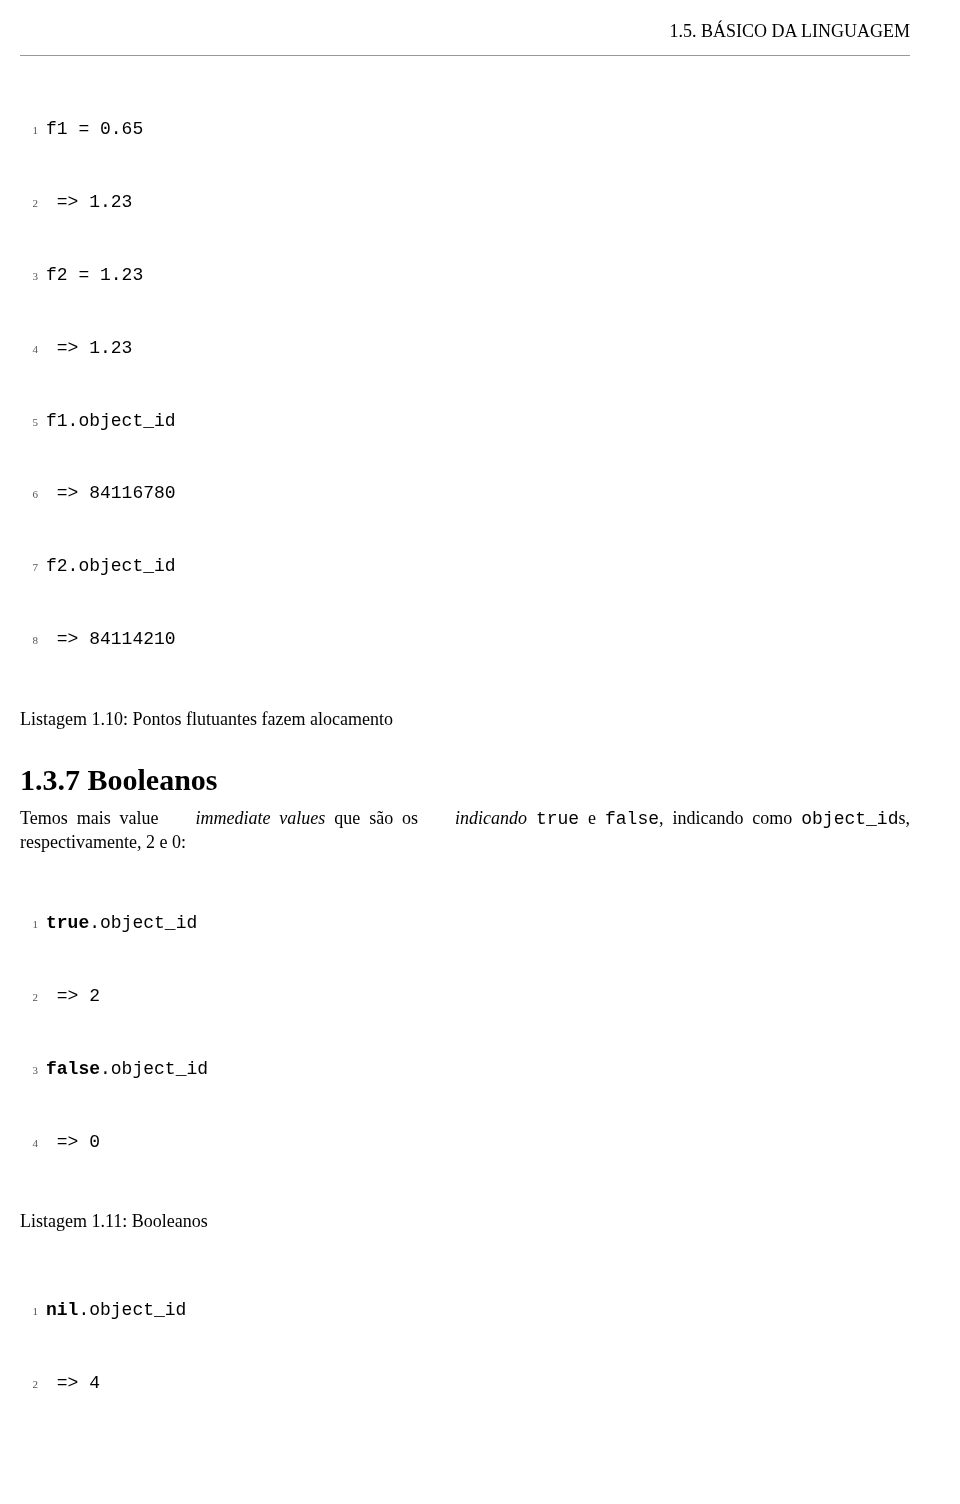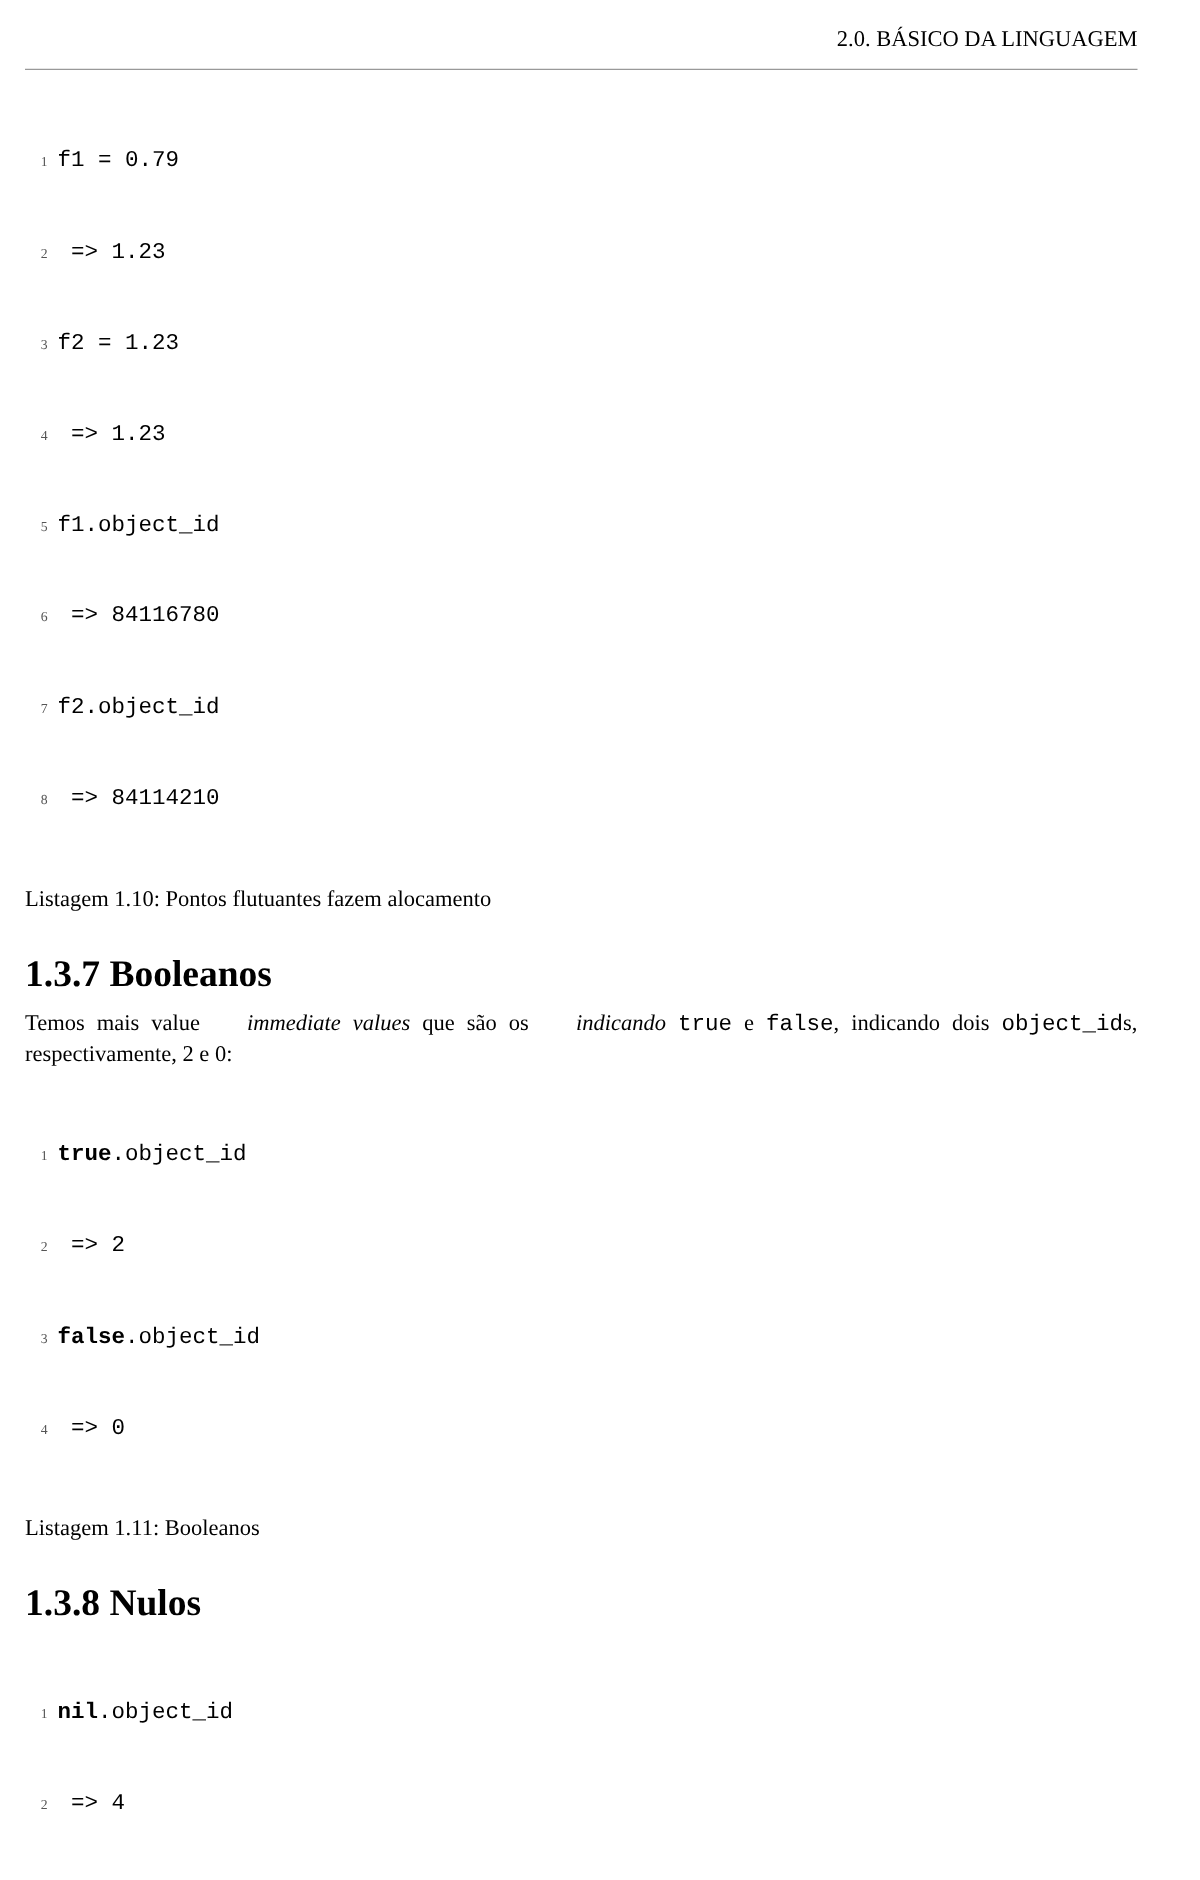--- a/index.html
+++ b/index.html
@@ -75,48 +75,47 @@
   .mono {
     font-family: "Courier New", monospace;
   }
   .italic { font-style: italic; margin-left: 28px; }
 </style>
 </head>
 <body>
 
 <div class="page-content">
 
-  <div class="section-header-top">2.0.  BÁSICO DA LINGUAGEM</div>
+  <div class="section-header-top">1.5.  BÁSICO DA LINGUAGEM</div>
   <hr class="rule">
 
   <div class="code-block">
-    <div class="code-line"><span class="lineno">1</span><span class="code">f1 = 0.79</span></div>
+    <div class="code-line"><span class="lineno">1</span><span class="code">f1 = 0.65</span></div>
     <div class="code-line"><span class="lineno">2</span><span class="code"> =&gt; 1.23</span></div>
     <div class="code-line"><span class="lineno">3</span><span class="code">f2 = 1.23</span></div>
     <div class="code-line"><span class="lineno">4</span><span class="code"> =&gt; 1.23</span></div>
     <div class="code-line"><span class="lineno">5</span><span class="code">f1.object_id</span></div>
     <div class="code-line"><span class="lineno">6</span><span class="code"> =&gt; 84116780</span></div>
     <div class="code-line"><span class="lineno">7</span><span class="code">f2.object_id</span></div>
     <div class="code-line"><span class="lineno">8</span><span class="code"> =&gt; 84114210</span></div>
   </div>
   <div class="listing-caption">Listagem 1.10: Pontos flutuantes fazem alocamento</div>
 
   <h3 class="subsec">1.3.7   Booleanos</h3>
   <p class="body">
-    <span>Temos mais value </span><span class="italic">immediate values</span><span> que são os </span><span class="italic">indicando</span><span> </span><span class="mono">true</span><span> e </span><span class="mono">false</span><span>, indicando dois </span><span class="mono">object_id</span><span>s, respectivamente, 2 e 0:</span>
+    <span>Temos mais value </span><span class="italic">immediate values</span><span> que são os </span><span class="italic">indicando</span><span> </span><span class="mono">true</span><span> e </span><span class="mono">false</span><span>, indicando como </span><span class="mono">object_id</span><span>s, respectivamente, 2 e 0:</span>
   </p>
 
   <div class="code-block">
     <div class="code-line"><span class="lineno">1</span><span class="code"><span></span><span class="kw">true</span><span>.object_id</span></span></div>
     <div class="code-line"><span class="lineno">2</span><span class="code"><span> =&gt; 2</span><span class="kw"></span><span></span></span></div>
     <div class="code-line"><span class="lineno">3</span><span class="code"><span></span><span class="kw">false</span><span>.object_id</span></span></div>
     <div class="code-line"><span class="lineno">4</span><span class="code"><span> =&gt; 0</span><span class="kw"></span><span></span></span></div>
   </div>
   <div class="listing-caption">Listagem 1.11: Booleanos</div>
 
-  <h3 class="subsec">1.3.8   Nulos</h3>
 
   <div class="code-block">
     <div class="code-line"><span class="lineno">1</span><span class="code"><span></span><span class="kw">nil</span><span>.object_id</span></span></div>
     <div class="code-line"><span class="lineno">2</span><span class="code"><span> =&gt; 4</span><span class="kw"></span><span></span></span></div>
   </div>
 
 </div>
 
 </body></html>

